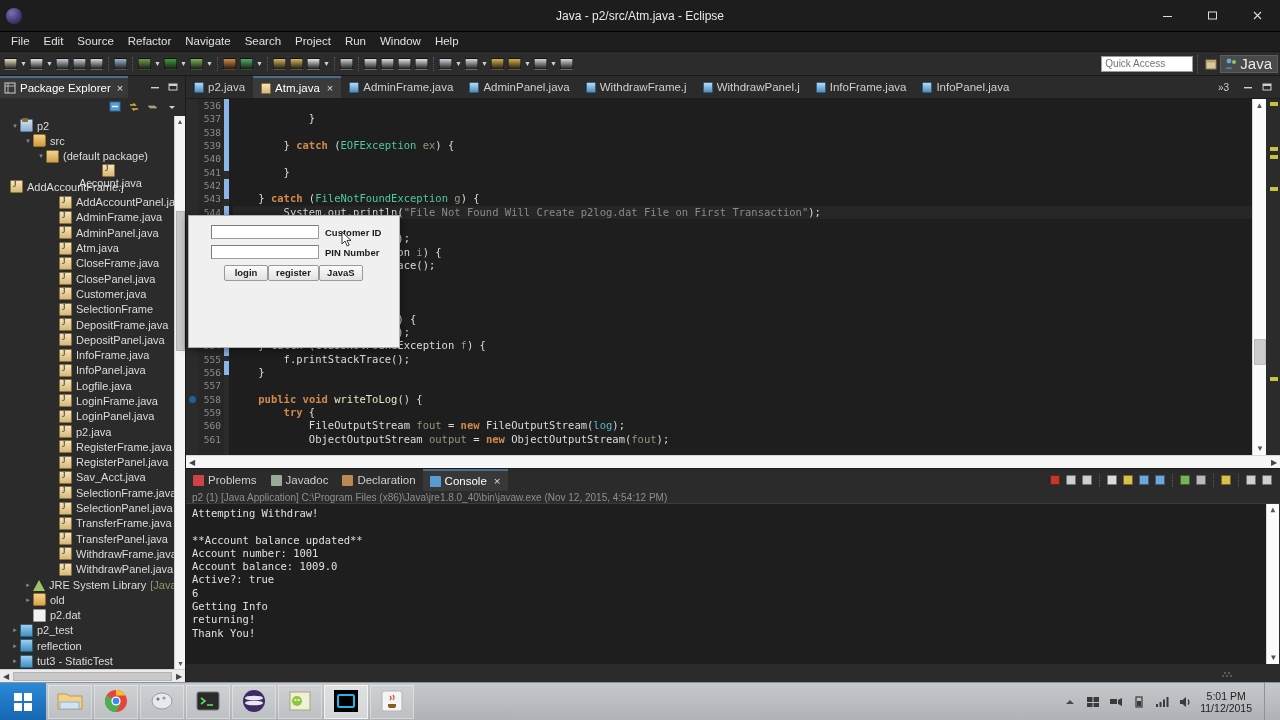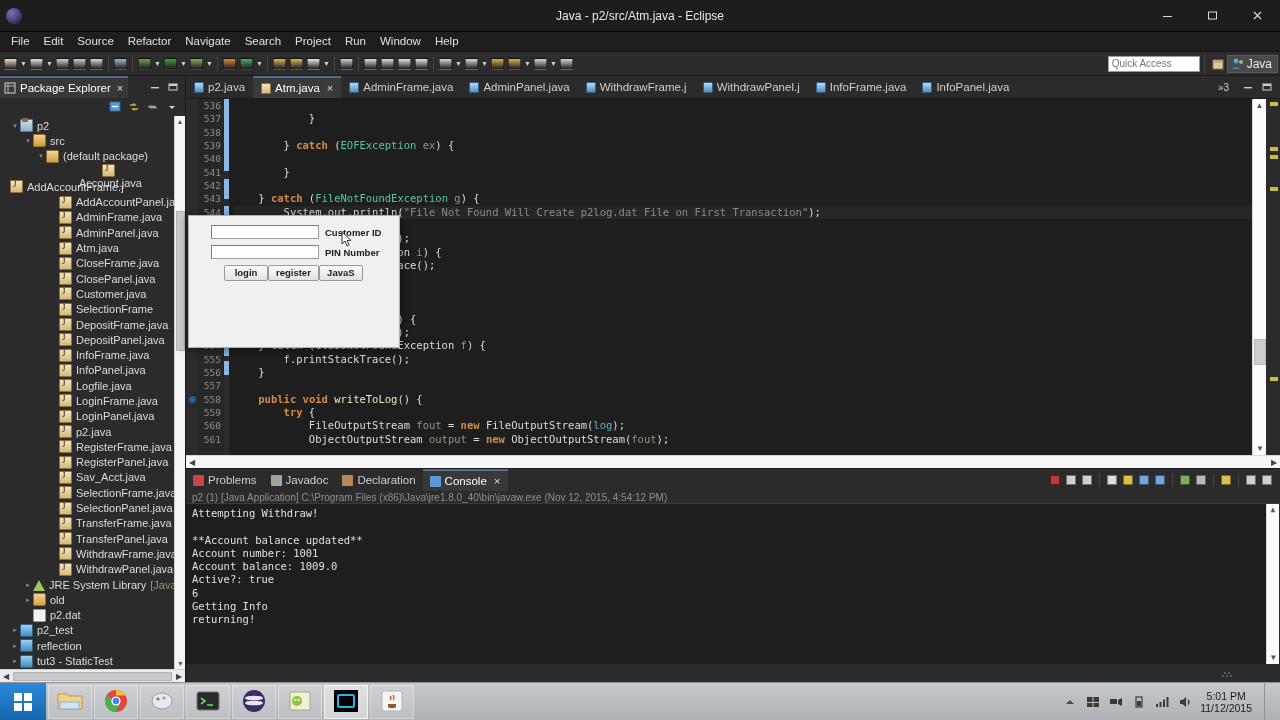--- a/index.html
+++ b/index.html
@@ -74,21 +74,21 @@
     width:92px; height:16px; background:#fff; border:1px solid #9a9a9a;
     font-size:10px; color:#8a8a8a; padding:0 3px; line-height:14px;
     font-family:"Liberation Sans",sans-serif;
   }
   .persp-sep { width:1px; height:18px; border-left:1px dotted #5a5a5a; margin:0 4px; }
   .persp-btn { width:18px; height:18px; display:flex; align-items:center; justify-content:center; }
   .persp-java {
     display:flex; align-items:center; gap:3px; background:#4a4a4a; padding:1px 5px 1px 3px;
     border:1px solid #5d5d5d; height:18px;
   }
-  .persp-java span { font-size:12px; color:#eaeaea; }
+  .persp-java span { font-size:15px; color:#eaeaea; }
 
   
   .workbench { flex:1; display:flex; position:relative; }
 
   
   .pkg {
     width:186px; background:#2b2b2b; display:flex; flex-direction:column;
     border-right:1px solid #1a1a1a;
   }
   .pkg-tabrow { height:22px; display:flex; align-items:center; background:#2b2b2b; }
@@ -875,20 +875,21 @@
             </div>
           <div class="con-line">Attempting Withdraw!</div>
               <div class="con-line">&nbsp;</div>
               <div class="con-line">**Account balance updated**</div>
               <div class="con-line">Account number: 1001</div>
               <div class="con-line">Account balance: 1009.0</div>
               <div class="con-line">Active?: true</div>
               <div class="con-line">6</div>
               <div class="con-line">Getting Info</div>
               <div class="con-line">returning!</div>
+              <div class="con-line">Thank You!</div>
             </div>
         </div>
 
         <div class="statusbar">
           <svg class="status-grip" viewBox="0 0 11 9">
             <path d="M0 8 h2 M4 8 h2 M8 8 h2 M2 5 h2 M6 5 h2" stroke="#8a8a8a" stroke-width="1.2"></path>
           </svg>
         </div>
       </div>
     </div>

